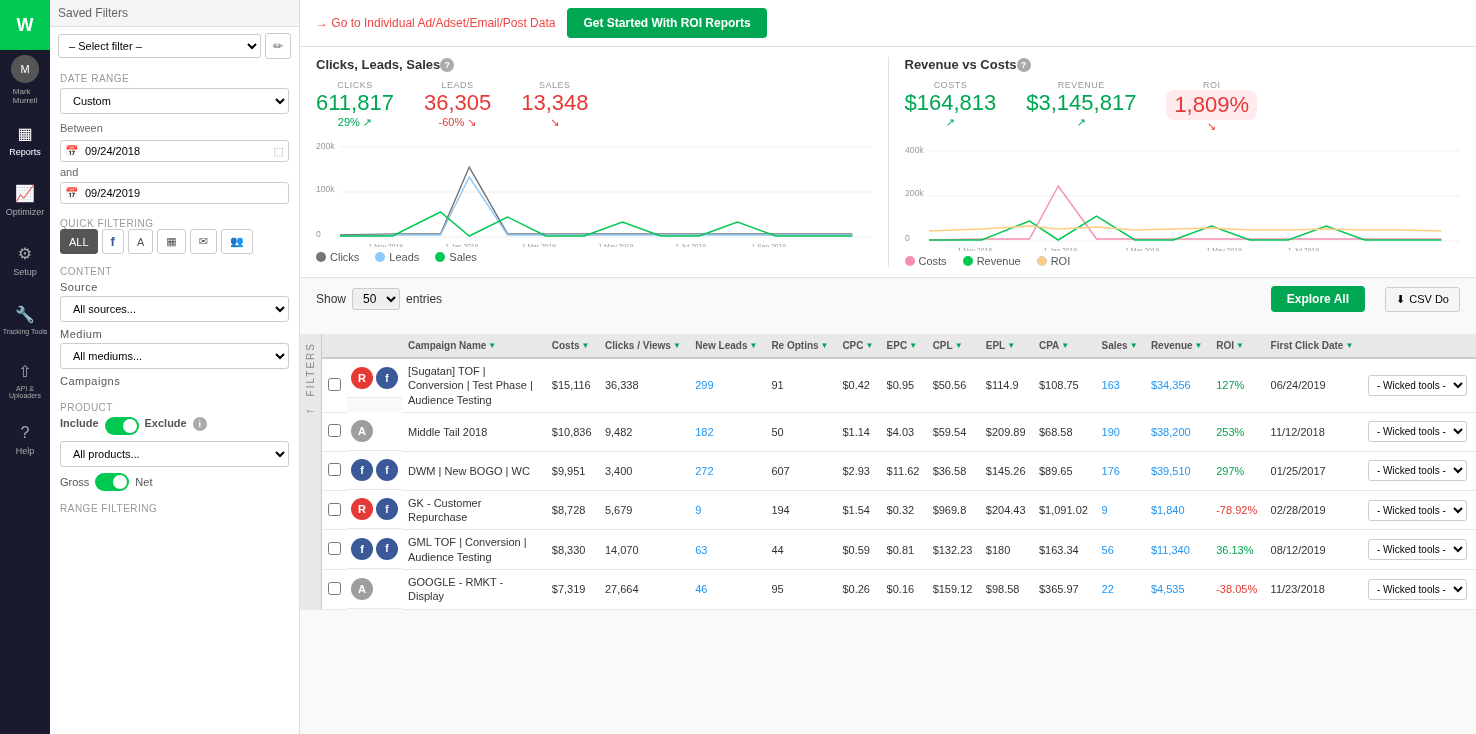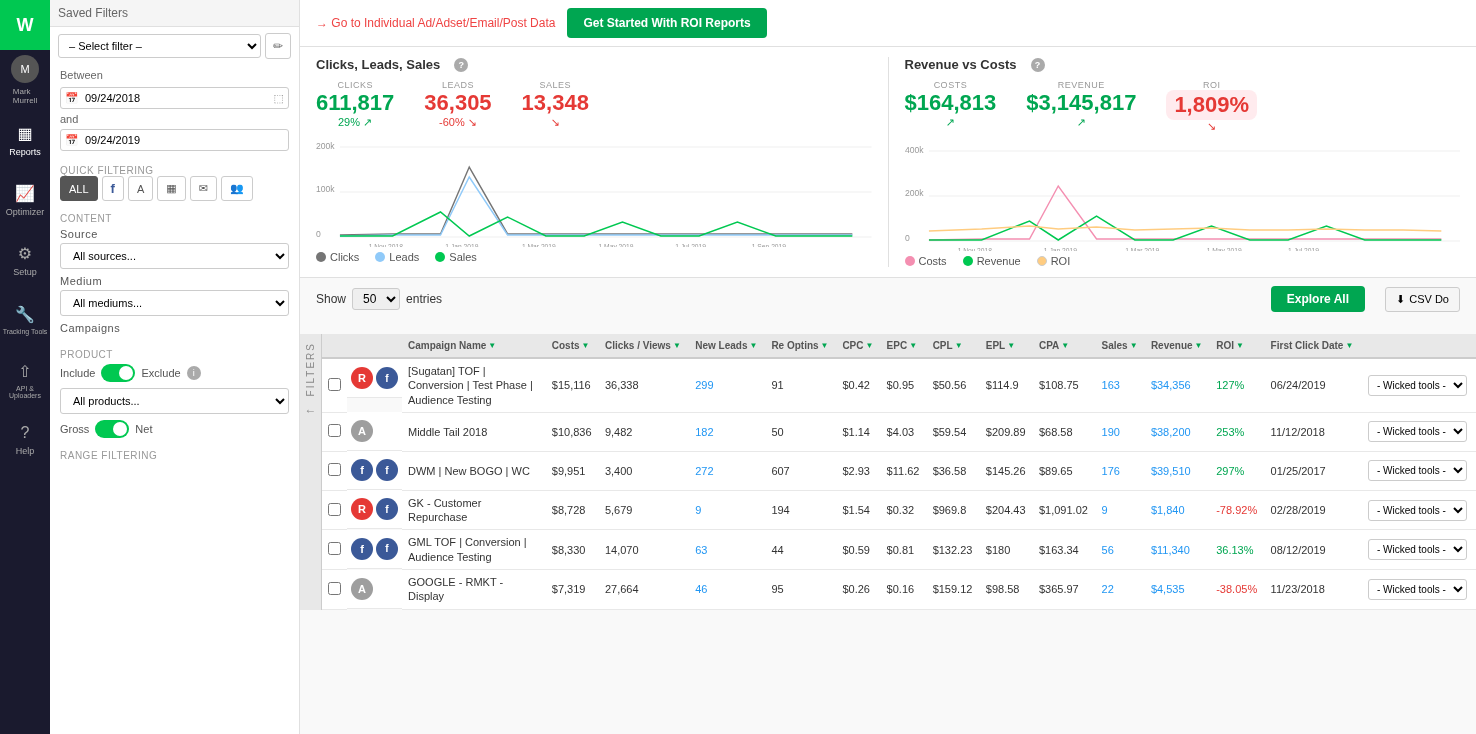--- a/index.html
+++ b/index.html
@@ -37,46 +37,46 @@
 
     .quick-filter-section { padding: 8px 10px; }
     .quick-filter-label { font-size: 10px; color: #999; text-transform: uppercase; letter-spacing: 0.5px; }
     .quick-filter-buttons { display: flex; gap: 4px; flex-wrap: wrap; }
     .qf-btn { padding: 4px 8px; border: 1px solid #ccc; border-radius: 3px; background: white; cursor: pointer; font-size: 11px; color: #555; }
     .qf-btn.active { background: #555; color: white; border-color: #555; }
 
     .source-medium-section { padding: 4px 10px 8px; }
 
     .product-section { padding: 4px 10px 8px; }
-    .toggle-row { display: flex; align-items: center; gap: 6px; margin-bottom: 6px; }
+    .toggle-row { display: flex; gap: 6px; margin-bottom: 6px; font-weight: bold; }
     .toggle-label { font-size: 11px; color: #555; }
     .toggle { width: 34px; height: 18px; background: #00c851; border-radius: 9px; position: relative; cursor: pointer; }
     .toggle-knob { width: 14px; height: 14px; background: white; border-radius: 50%; position: absolute; top: 2px; left: 18px; }
     .info-icon { width: 14px; height: 14px; background: #aaa; border-radius: 50%; color: white; font-size: 9px; display: inline-flex; align-items: center; justify-content: center; cursor: pointer; }
 
     .gross-net-row { display: flex; align-items: center; gap: 6px; margin-top: 6px; }
 
     .range-label { font-size: 10px; color: #999; text-transform: uppercase; letter-spacing: 0.5px; padding: 4px 10px; }
 
     
     .main-content { flex: 1; display: flex; flex-direction: column; overflow: hidden; }
 
     
     .top-bar { background: white; padding: 8px 16px; display: flex; align-items: center; gap: 12px; border-bottom: 1px solid #e0e0e0; }
     .go-to-link { font-size: 12px; color: #ef4444; text-decoration: none; display: flex; align-items: center; gap: 4px; }
     .get-started-btn { background: #00a651; color: white; border: none; padding: 8px 16px; border-radius: 4px; font-size: 12px; cursor: pointer; font-weight: bold; }
 
     
     .charts-area { background: white; padding: 10px 16px; display: flex; gap: 0; border-bottom: 1px solid #e0e0e0; }
     .chart-section { flex: 1; }
-    .chart-title { font-size: 13px; font-weight: bold; color: #333; margin-bottom: 8px; display: flex; align-items: center; gap: 14px; }
+    .chart-title { font-size: 13px; font-weight: bold; color: #333; margin-bottom: 8px; display: flex; align-items: center; gap: 0; }
     .chart-metrics { display: flex; gap: 30px; margin-bottom: 8px; }
     .metric-item { text-align: center; }
     .metric-label { font-size: 9px; color: #999; text-transform: uppercase; letter-spacing: 0.5px; }
-    .metric-value { font-size: 22px; font-weight: bold; }
+    .metric-value { font-size: 22px; font-weight: normal; }
     .metric-value.green { color: #00a651; }
     .metric-value.red { color: #e53935; }
     .metric-change { font-size: 11px; display: flex; align-items: center; justify-content: center; gap: 2px; }
     .metric-change.green { color: #00a651; }
     .metric-change.red { color: #e53935; }
     .chart-divider { width: 1px; background: #e0e0e0; margin: 0 16px; }
     .chart-svg-wrap { width: 100%; height: 110px; position: relative; }
     .chart-legend { display: flex; gap: 16px; margin-top: 4px; }
     .legend-item { display: flex; align-items: center; gap: 4px; font-size: 11px; color: #555; }
     .legend-dot { width: 10px; height: 10px; border-radius: 50%; }
@@ -158,20 +158,26 @@
       <span class="sidebar-title">Saved Filters</span>
     </div>
     <div class="sidebar-filter-row">
       <select class="filter-select">
         <option>– Select filter –</option>
       </select>
       <button class="icon-btn">✏</button>
     </div>
 
 
+    <div class="sidebar-section">
+      <div class="sidebar-label">Date Range</div>
+      <select class="sidebar-select">
+        <option>Custom</option>
+      </select>
+    </div>
     <div class="between-label">Between</div>
     <div class="sidebar-section" style="padding-top:2px;padding-bottom:2px;">
       <div class="date-input-wrap">
         <span class="cal-icon">📅</span>
         <input type="text" class="date-input" value="09/24/2018" style="">
         <span class="date-icon2">⬚</span>
       </div>
     </div>
     <div class="and-label">and</div>
     <div class="sidebar-section" style="padding-top:2px;padding-bottom:6px;">

